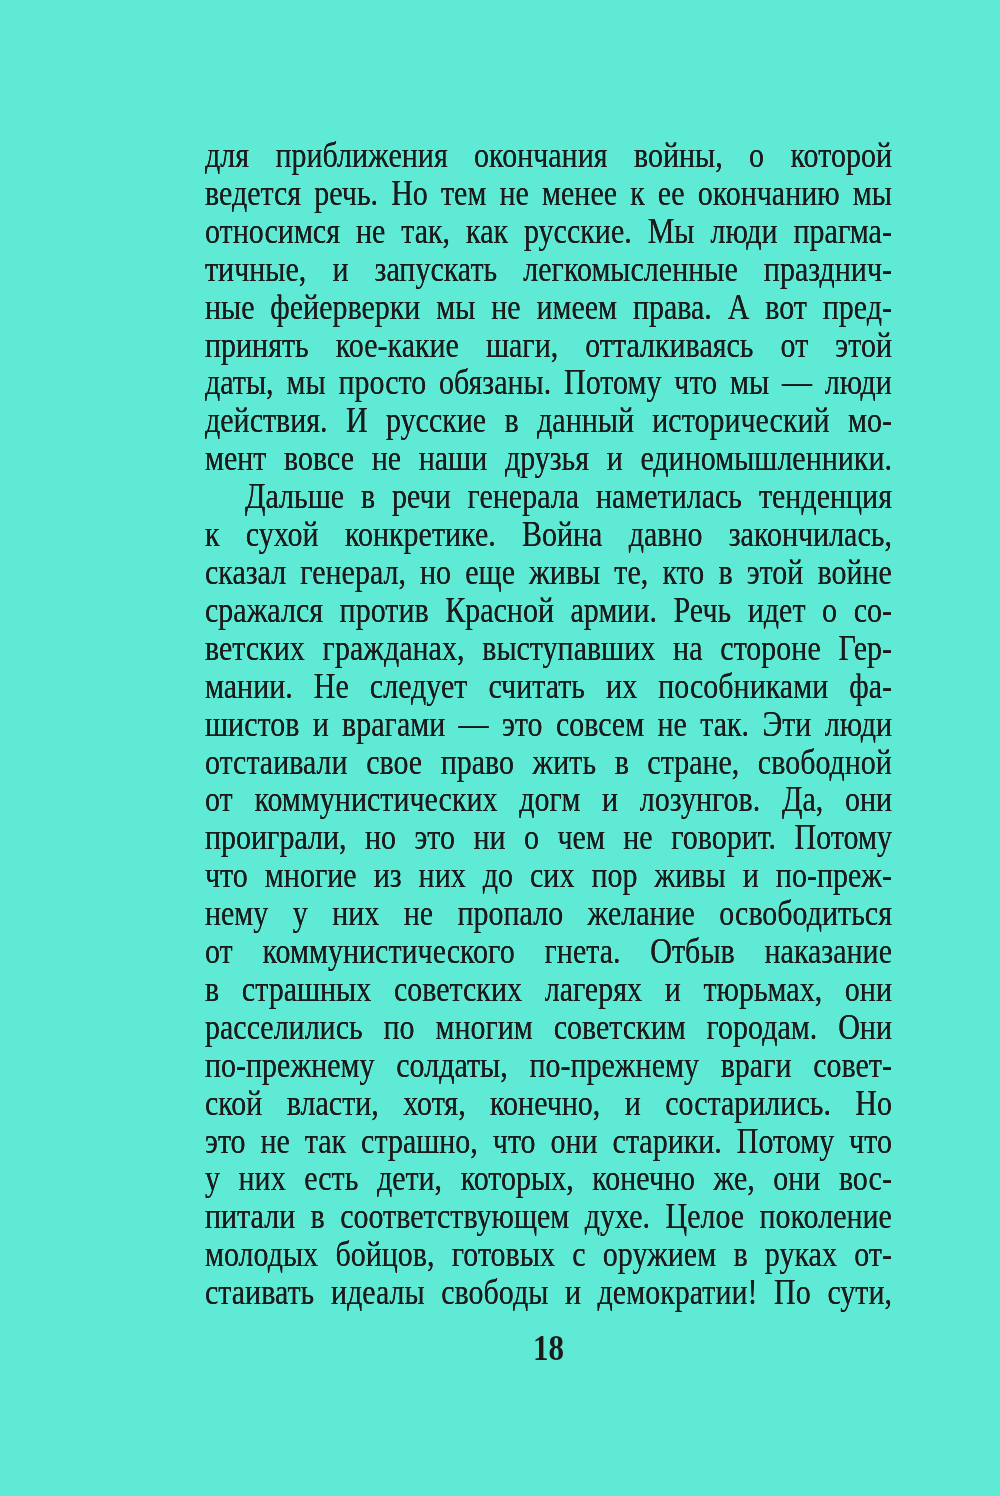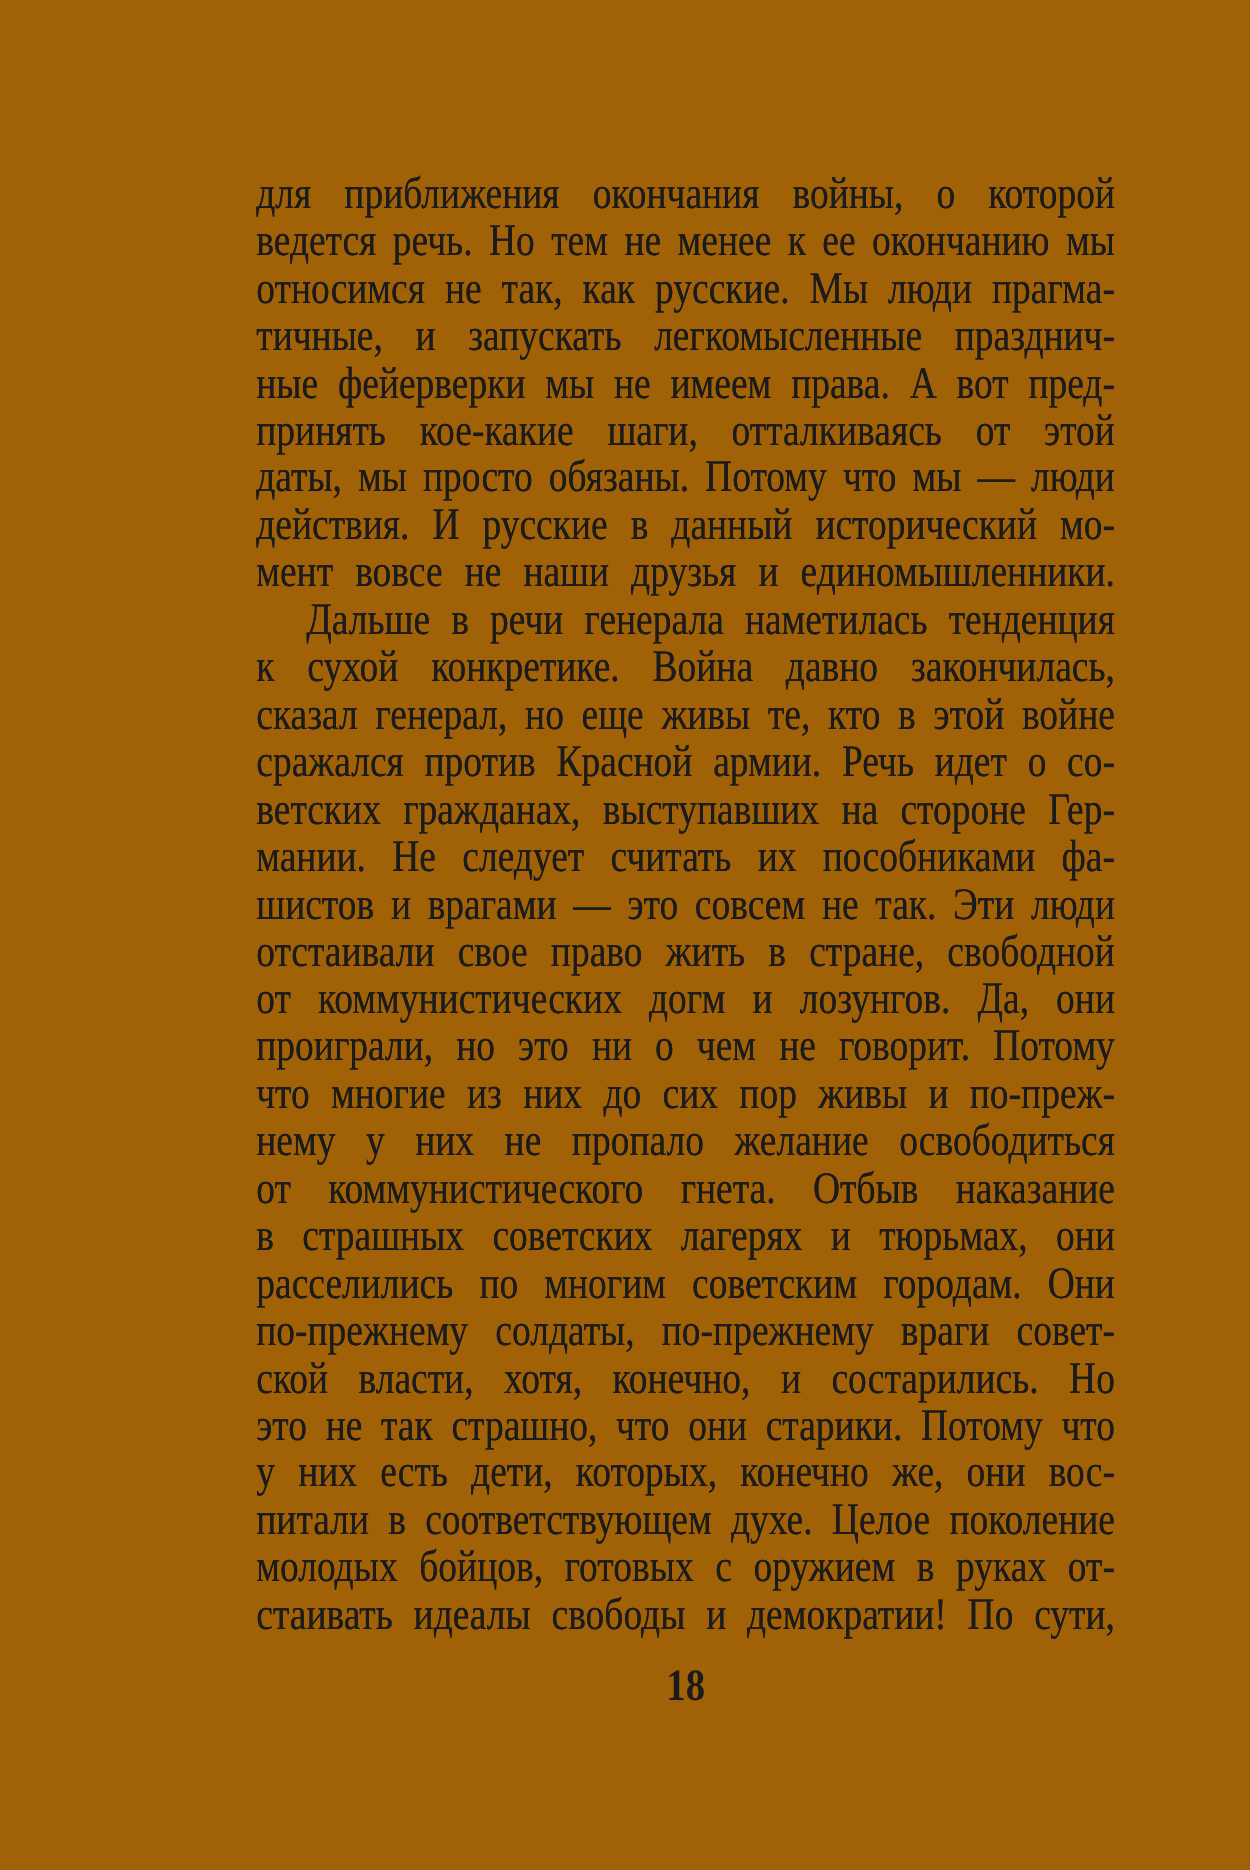--- a/index.html
+++ b/index.html
@@ -11,21 +11,21 @@
     height: 1496px;
     background: #fdfdfd;
     font-family: "Liberation Serif", "DejaVu Serif", serif;
     color: #1b1b1b;
     position: relative;
     overflow: hidden;
   }
   .book-page {
     position: absolute;
     inset: 0;
-    background: #a16207;
+    background: #5eead4;
     padding-left: 40px;
   }
   .text-block {
     position: absolute;
     left: 205px;
     top: 140px;
     width: 687px;
     font-size: 30px;
   }
   .line {

